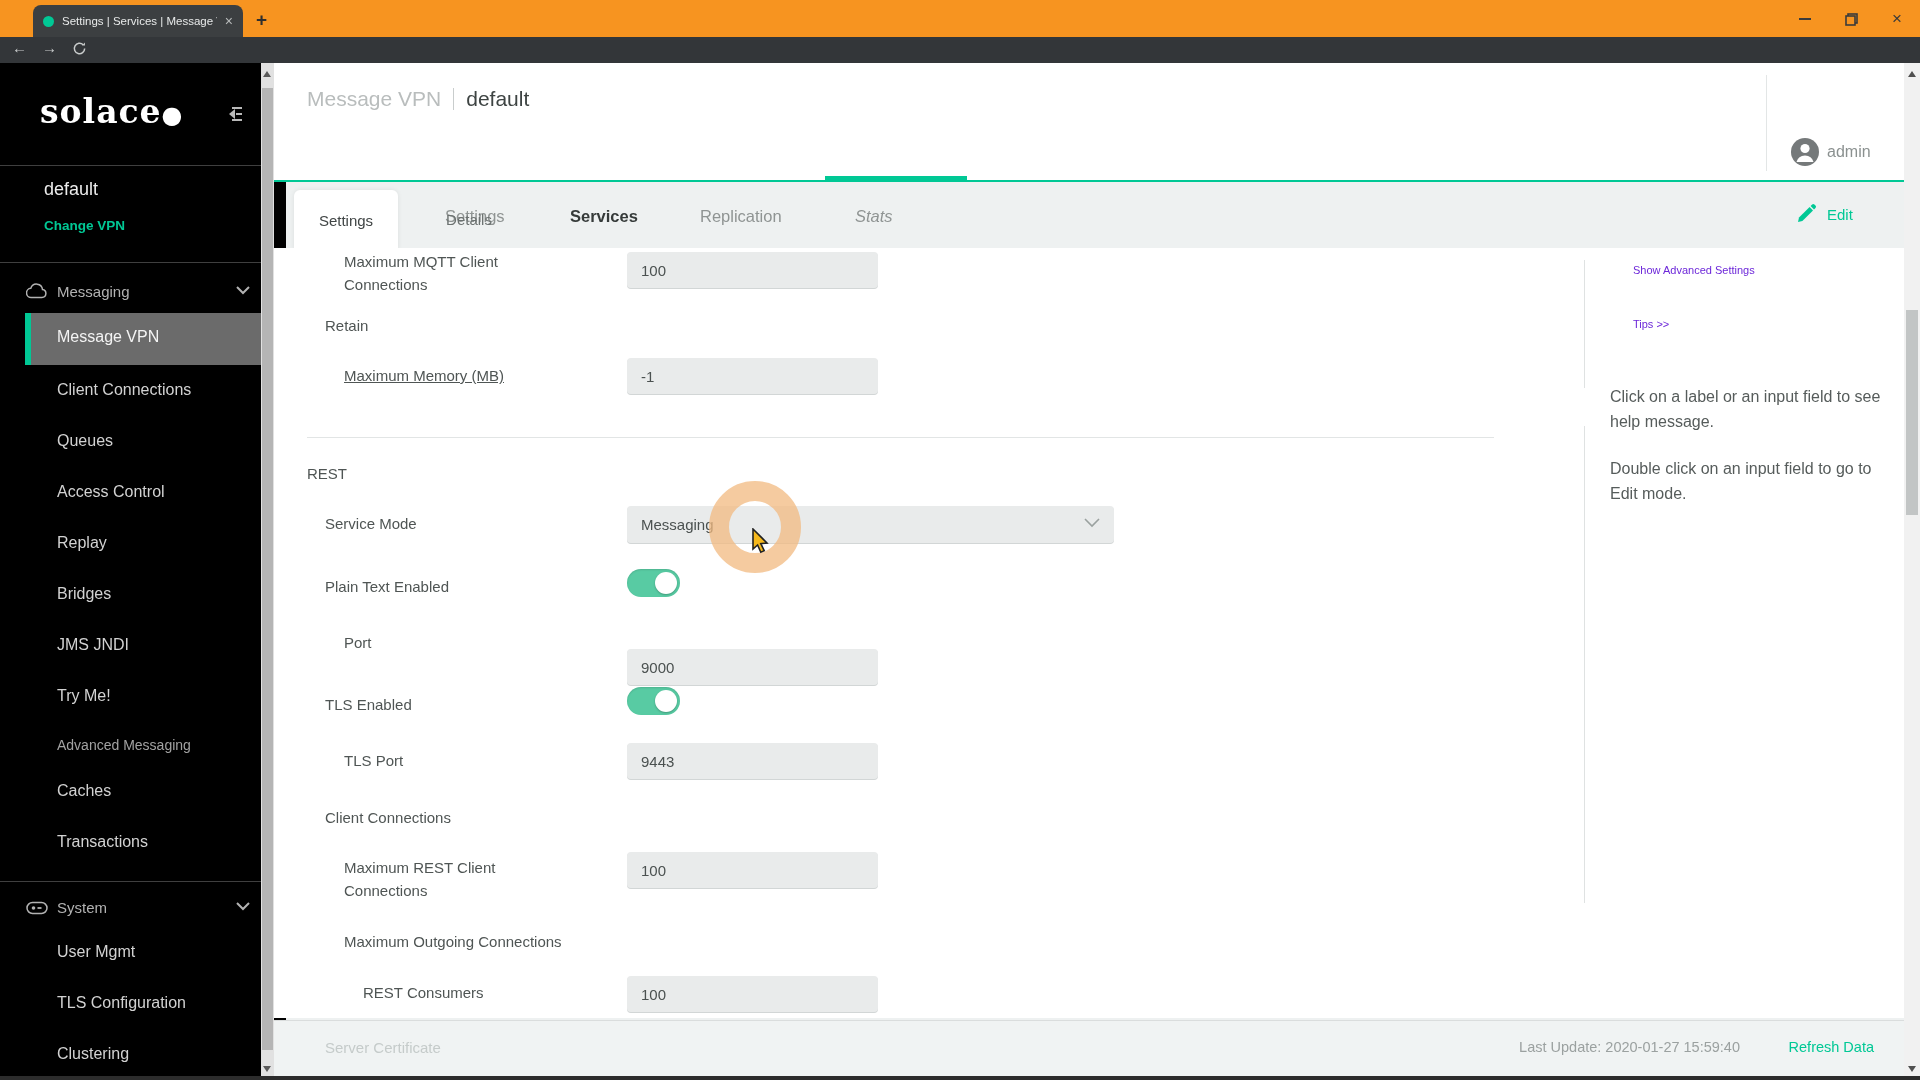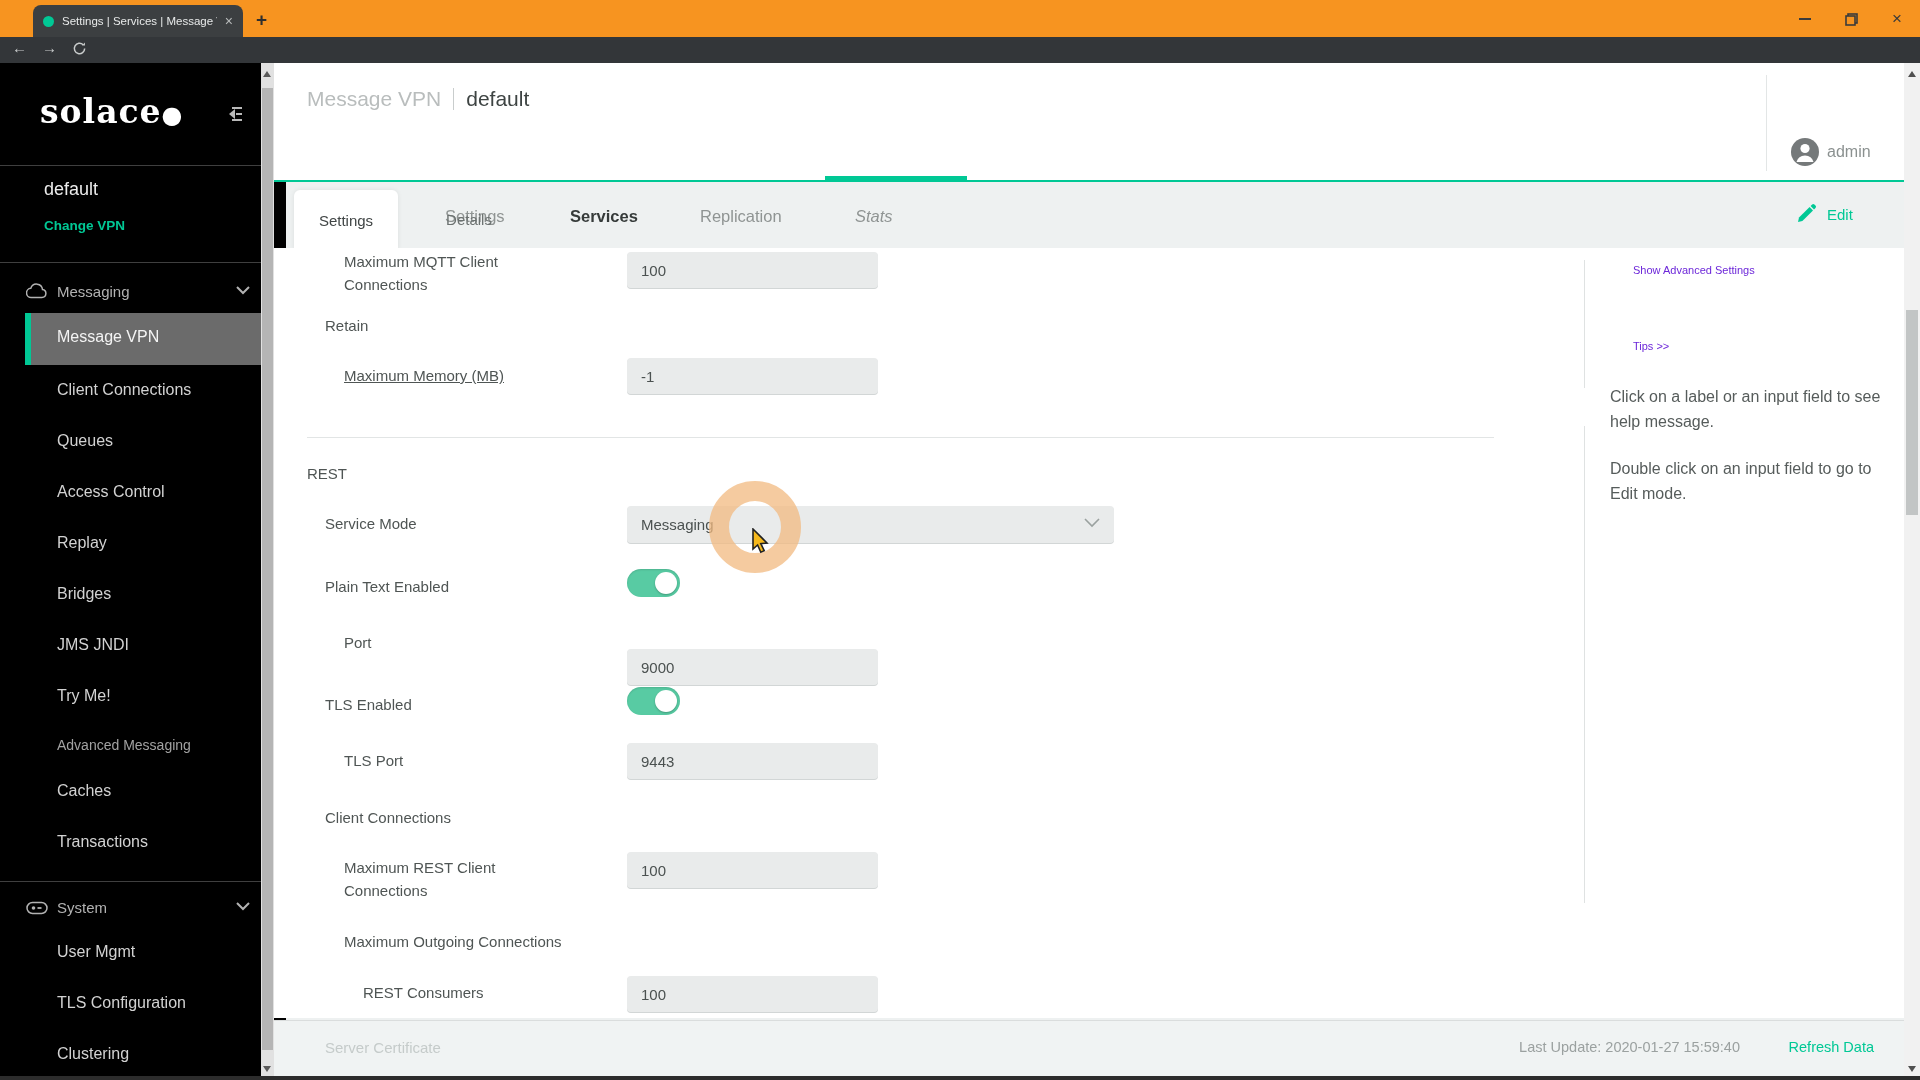--- a/index.html
+++ b/index.html
@@ -291,21 +291,21 @@
   <input class="f-input" style="top: 604px;" readonly="" value="100">
 
   <div class="f-label" style="left:70px;top:682px;">Maximum Outgoing Connections</div>
 
   <div class="f-label" style="left:89px;top:733px;">REST Consumers</div>
   <input class="f-input" style="top: 728px;" readonly="" value="100">
 
   <div id="help-divider1"></div>
   <div id="help-divider2"></div>
   <div class="help-link" style="top:16px;">Show Advanced Settings</div>
-  <div class="help-link" style="top:92px;">Tips &gt;&gt;</div>
+  <div class="help-link" style="top:70px;">Tips &gt;&gt;</div>
   <div class="help-text" style="top:136px;">Click on a label or an input field to see help message.</div>
   <div class="help-text" style="top:208px;">Double click on an input field to go to Edit mode.</div>
 </div>
 
 <div id="footer">
   <div id="server-cert">Server Certificate</div>
   <div id="last-update">Last Update: 2020-01-27 15:59:40</div>
   <div id="refresh-data">Refresh Data</div>
 </div>
 

